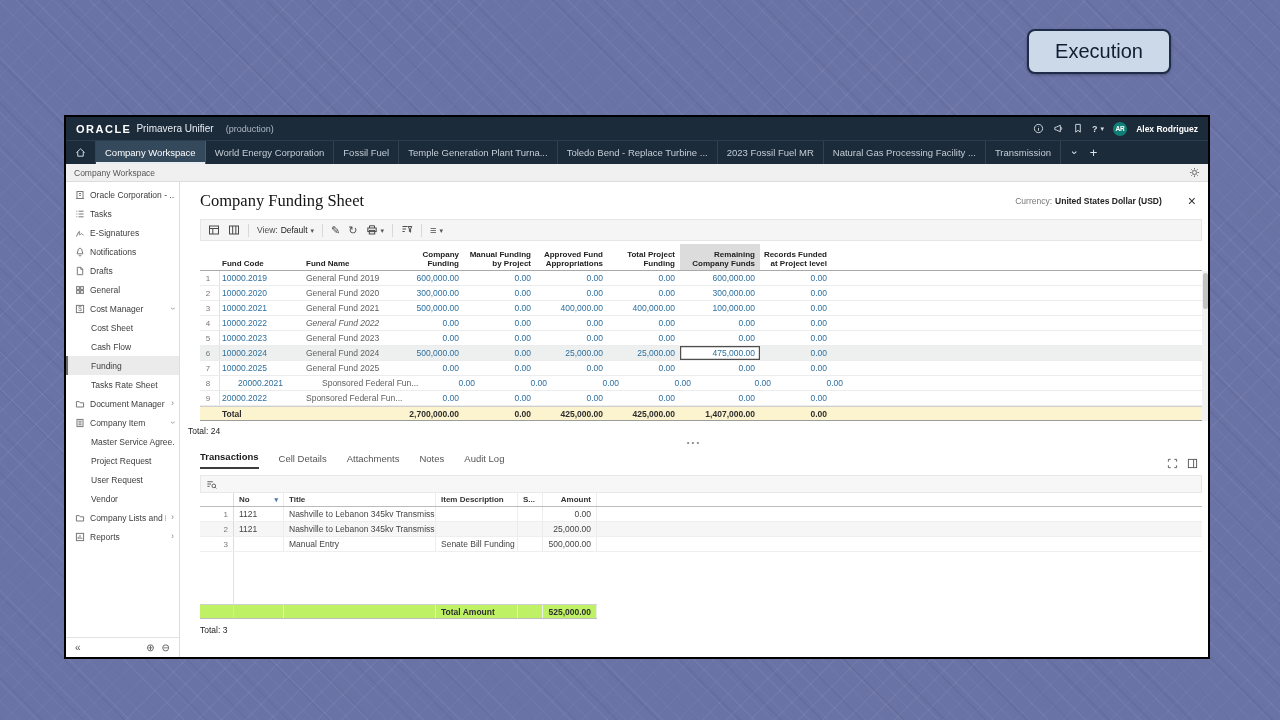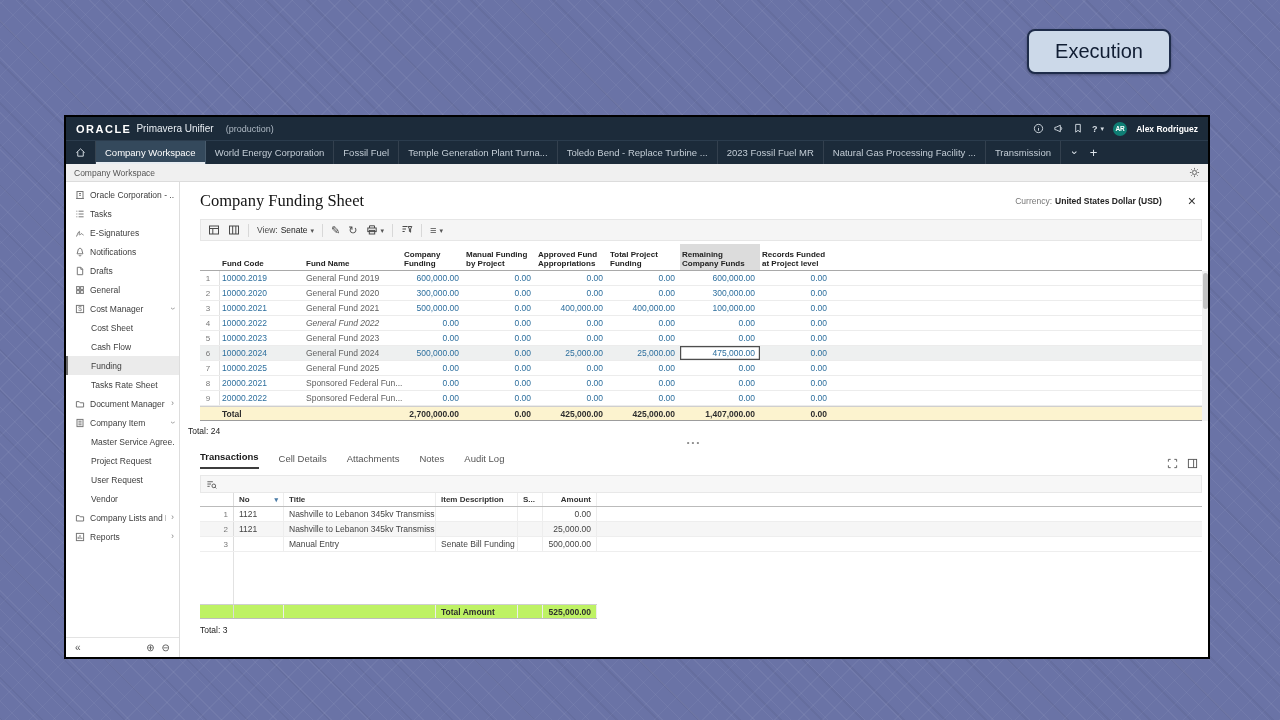--- a/index.html
+++ b/index.html
@@ -57,21 +57,21 @@
 .close{margin-left:26px;margin-right:4px;font-size:14px;color:#333;line-height:1}
 .toolbar{margin:8px 6px 0 20px;height:22px;background:#f5f5f5;border:1px solid #e6e6e6;display:flex;align-items:center;gap:8px;padding:0 7px;font-size:8.5px;color:#333;flex:none}
 .ti{display:flex;align-items:center;color:#4a4a4a;font-size:11px;line-height:1}
 .vsep{width:1px;height:13px;background:#d8d8d8}
 .caret{font-size:7px;color:#555;margin-left:3px}
 .view-value{margin-left:3px;color:#222}
 
 .grid{margin:3px 6px 0 20px;position:relative;flex:none}
 .ghead{display:flex;border-bottom:1px solid #a9a9a9;align-items:stretch}
 .hc{font-size:8px;font-weight:bold;color:#222;display:flex;align-items:flex-end;padding:2px 5px 2px 2px;line-height:1.15;height:26px;flex:none}
-.hc.r{justify-content:flex-end;}
+.hc.r{justify-content:flex-end;text-align:right}
 .hc.hl{background:#dcdcdc}
 .gr{display:flex;height:15px;align-items:stretch;border-bottom:1px solid #ececec;font-size:8.5px}
 .gc{padding:0 5px 0 2px;white-space:nowrap;overflow:hidden;display:flex;align-items:center;flex:none}
 .gc.r{justify-content:flex-end}
 .rn{color:#777;font-size:8px;justify-content:center;border-right:1px solid #e2e2e2}
 .code{color:#2d6f9e}
 .fname{color:#5f5f5f}
 .num{color:#2d6f9e}
 .selrow{background:#eef0f0}
 .selcell{background:#fff;box-shadow:inset 0 0 0 1.2px #4e4e4e}
@@ -330,21 +330,21 @@
           </span>
         <span class="ti">
             <svg width="12" height="12" viewBox="0 0 12 12" fill="none" stroke="#4a4a4a">
               <rect x="1.5" y="2" width="9" height="8"></rect>
               <path d="M4.66 2v8M7.83 2v8"></path>
             </svg>
           </span>
         <span class="vsep"></span>
         <span class="ti" style="font-size:8.5px">
           <span>View:</span>
-          <span class="view-value">Senate</span>
+          <span class="view-value">Default</span>
           <span class="caret">▾</span>
         </span>
         <span class="vsep"></span>
         <span class="ti">✎</span>
         <span class="ti">↻</span>
         <span class="ti">
             <svg width="12" height="12" viewBox="0 0 12 12" fill="none" stroke="#4a4a4a">
               <path d="M3.5 4V1.8h5V4"></path>
               <rect x="1.8" y="4" width="8.4" height="3.6"></rect>
               <rect x="3.3" y="6.4" width="5.4" height="3.6"></rect>
@@ -456,21 +456,21 @@
             <div class="gc num r" style="width: 62px;">0.00</div>
             <div class="gc num r" style="width: 72px;">0.00</div>
             <div class="gc num r" style="width: 72px;">0.00</div>
             <div class="gc num r" style="width: 72px;">0.00</div>
             <div class="gc num r" style="width: 80px;">0.00</div>
             <div class="gc num r" style="width: 72px;">0.00</div>
             <div class="fill"></div>
           </div>
           <div class="gr">
             <div class="gc rn" style="width: 20px;">8</div>
-            <div class="gc code" style="width: 84px;">20000.2021</div>
+            <div class="gc code" style="width: 84px; margin-left: 16px;">20000.2021</div>
             <div class="gc fname" style="width: 98px;">Sponsored Federal Fun...</div>
             <div class="gc num r" style="width: 62px;">0.00</div>
             <div class="gc num r" style="width: 72px;">0.00</div>
             <div class="gc num r" style="width: 72px;">0.00</div>
             <div class="gc num r" style="width: 72px;">0.00</div>
             <div class="gc num r" style="width: 80px;">0.00</div>
             <div class="gc num r" style="width: 72px;">0.00</div>
             <div class="fill"></div>
           </div>
           <div class="gr">

